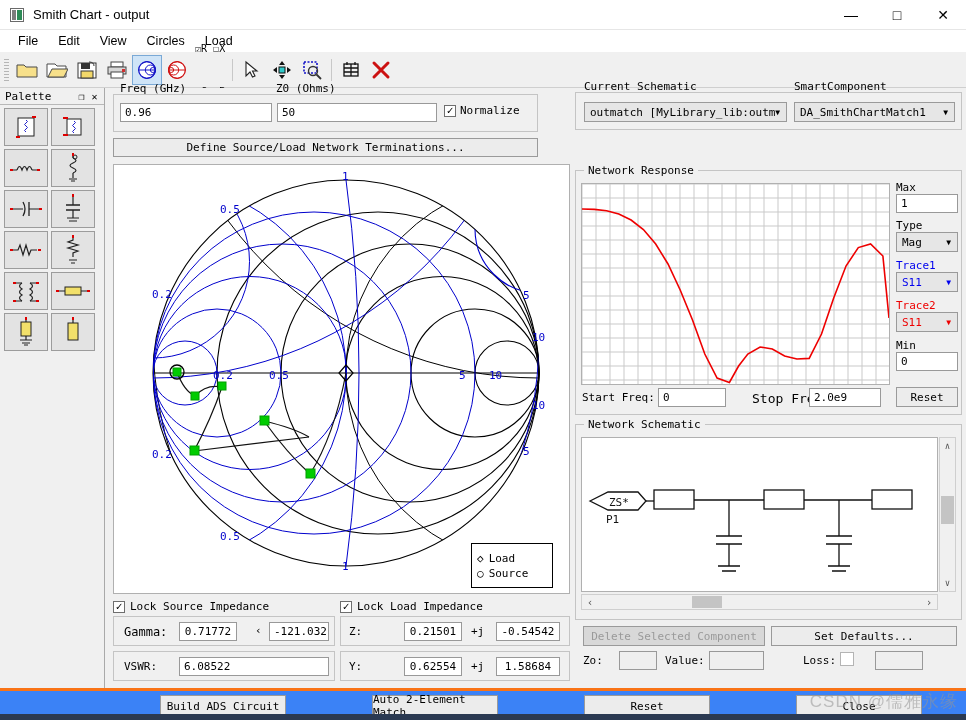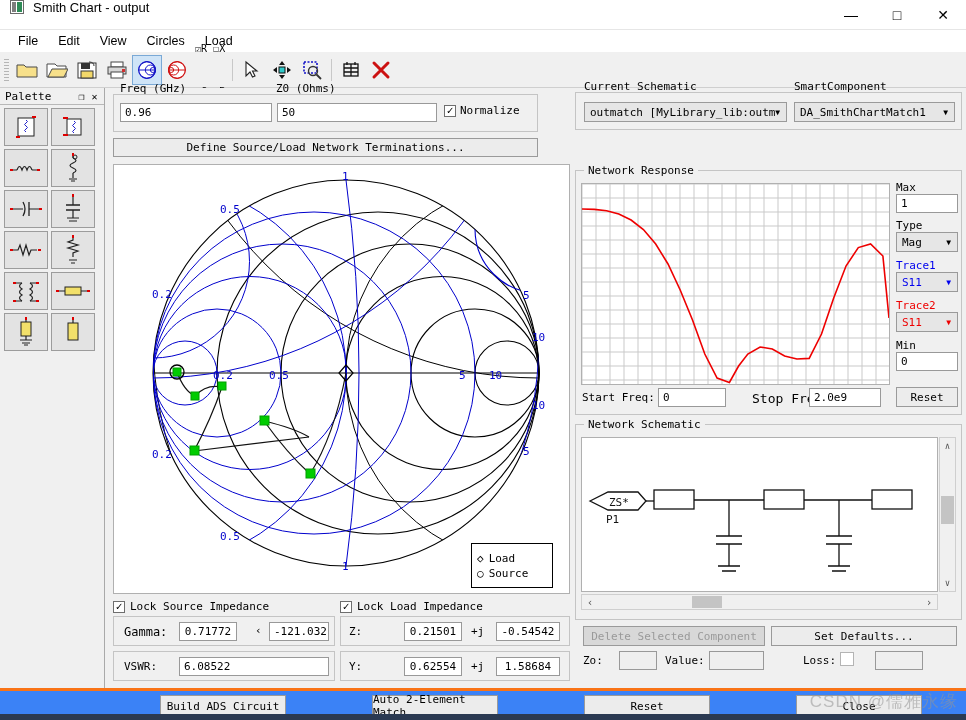--- a/index.html
+++ b/index.html
@@ -10,21 +10,21 @@
     font-family:"DejaVu Sans Mono", monospace;
     font-size:11px;
     color:#000;
     overflow:hidden;
     position:relative;
   }
 
   
   #titlebar {
     height:30px; background:#ffffff;
-    display:flex; 
+    display:flex; align-items:center;
     border-bottom:1px solid #e6e6e6;
   }
   #app-icon {
     width:14px; height:14px; margin-left:10px; margin-right:9px;
     border:1px solid #6a6a6a; background:#ffffff;
     display:inline-block; position:relative;
   }
   #app-icon::before{content:"";position:absolute;left:1px;top:1px;width:4px;height:10px;background:#7d7d7d;}
   #app-icon::after{content:"";position:absolute;left:6px;top:1px;width:5px;height:10px;background:#2e8b57;}
   #title-text { font-family:"Liberation Sans", sans-serif; font-size:13px; color:#000; }

